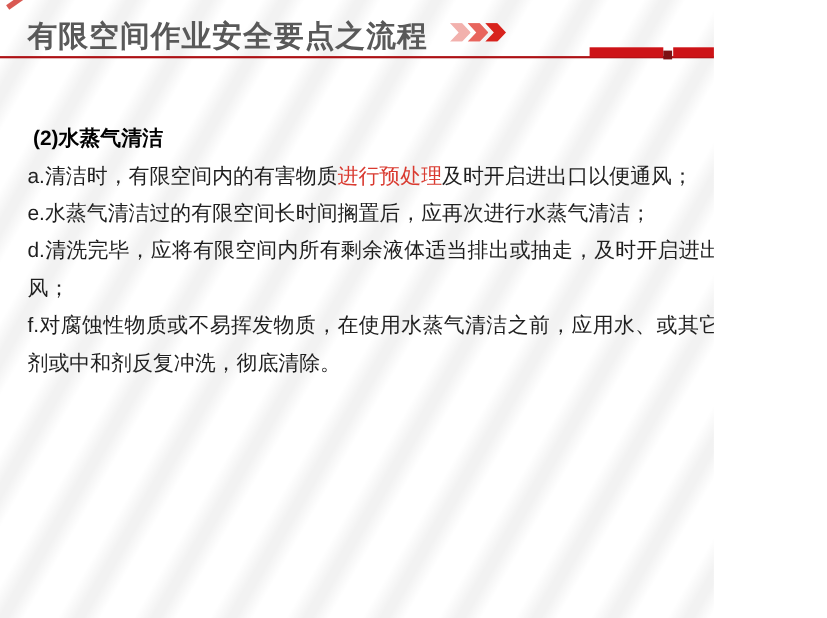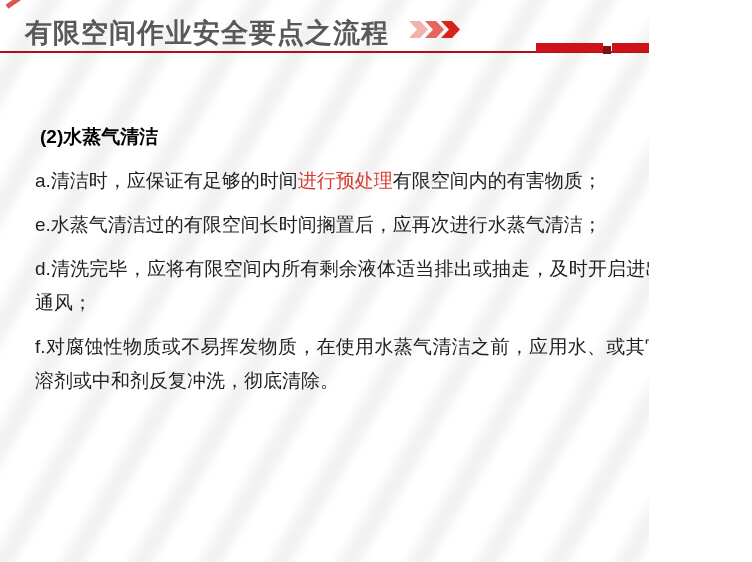--- a/index.html
+++ b/index.html
@@ -98,21 +98,21 @@
   }
   .content-heading {
     margin: 0;
     padding-left: 5px;
     font-size: 19px;
     line-height: 34px;
     font-weight: bold;
     color: #000000;
   }
   .content p {
-    margin: 10px;
+    margin: 0;
   }
   .hl {
     color: #d93a30;
   }
 </style>
 </head>
 <body>
 
 <div class="slide">
 
@@ -129,21 +129,21 @@
   <div class="divider-line"></div>
   <div class="bar-segment bar-1"></div>
   <div class="bar-segment bar-2"></div>
   <div class="bar-segment bar-3"></div>
   <div class="dark-square sq-1"></div>
   <div class="dark-square sq-2"></div>
 
   <div class="content">
     <p class="content-heading">(2)水蒸气清洁</p>
 
-    <p><span>a.清洁时，应保证有足够的时间</span><span class="hl">进行预处理</span><span>有限空间内的有害物质；</span></p>
+    <p><span>a.清洁时，有限空间内的有害物质</span><span class="hl">进行预处理</span><span>及时开启进出口以便通风；</span></p>
 
 
 
     <p>e.水蒸气清洁过的有限空间长时间搁置后，应再次进行水蒸气清洁；</p>
 
     <p>d.清洗完毕，应将有限空间内所有剩余液体适当排出或抽走，及时开启进出口以便通风；</p>
 
     <p>f.对腐蚀性物质或不易挥发物质，在使用水蒸气清洁之前，应用水、或其它适合的溶剂或中和剂反复冲洗，彻底清除。</p>
   </div>
 

